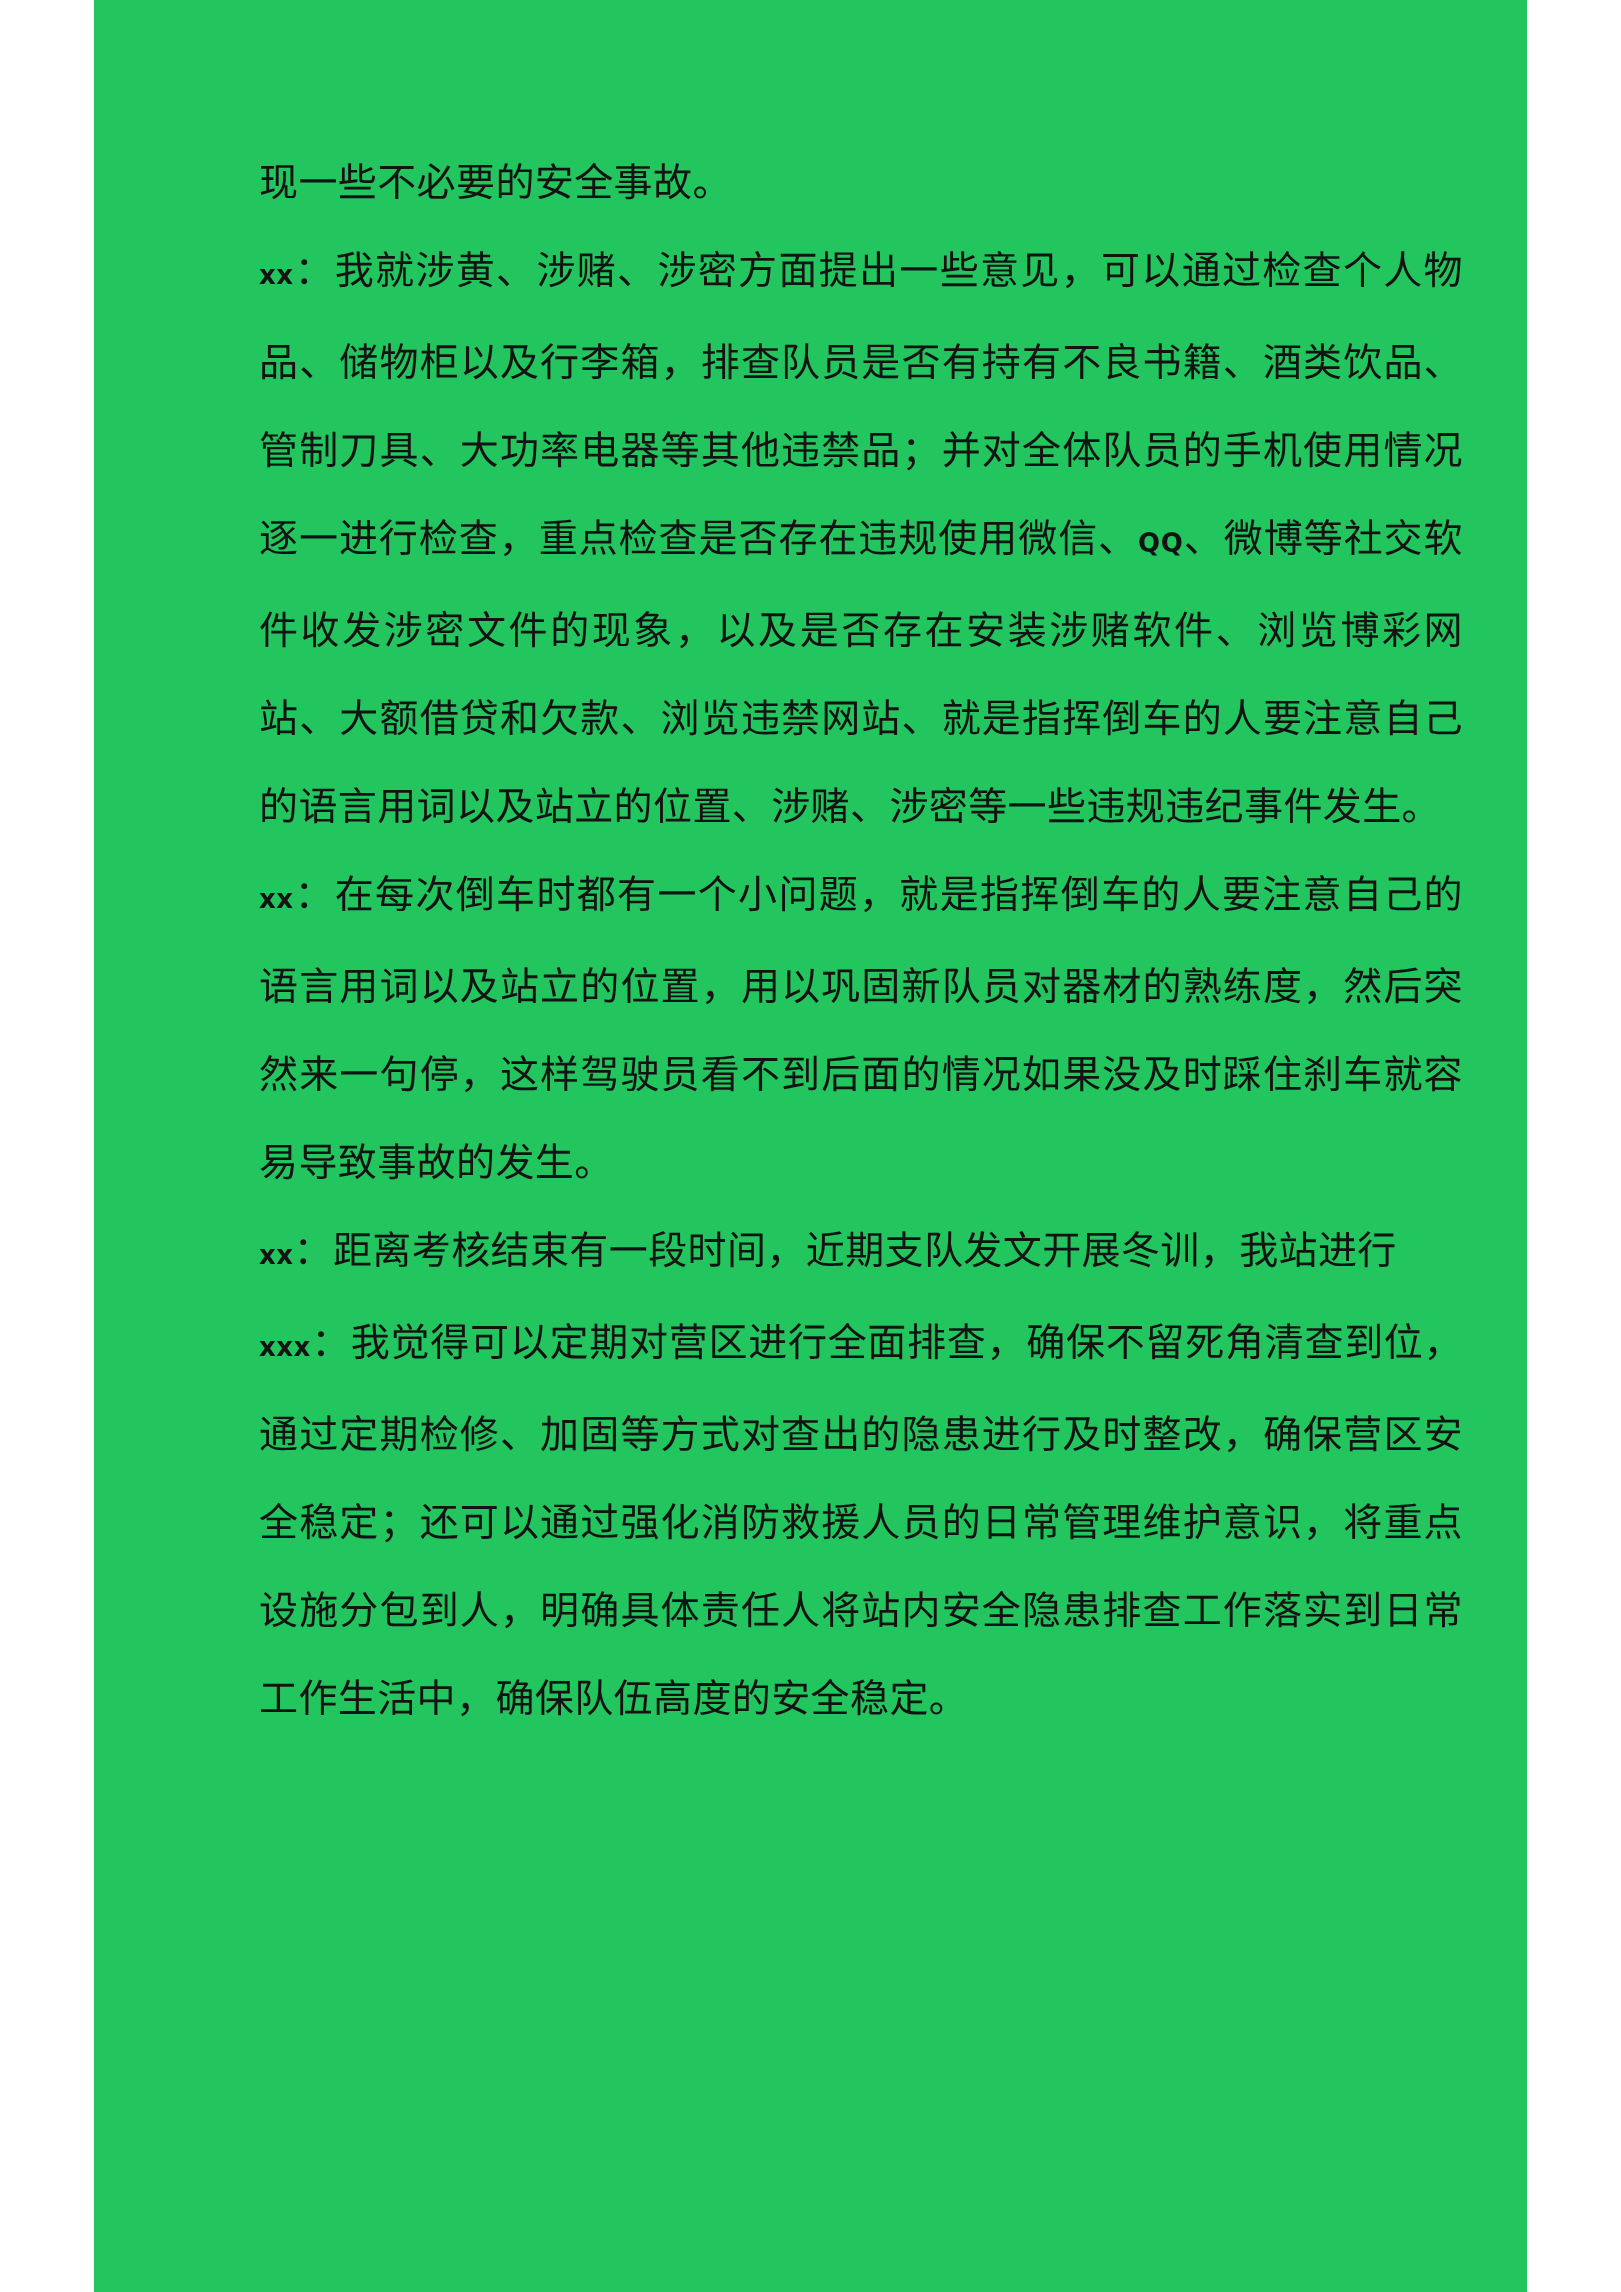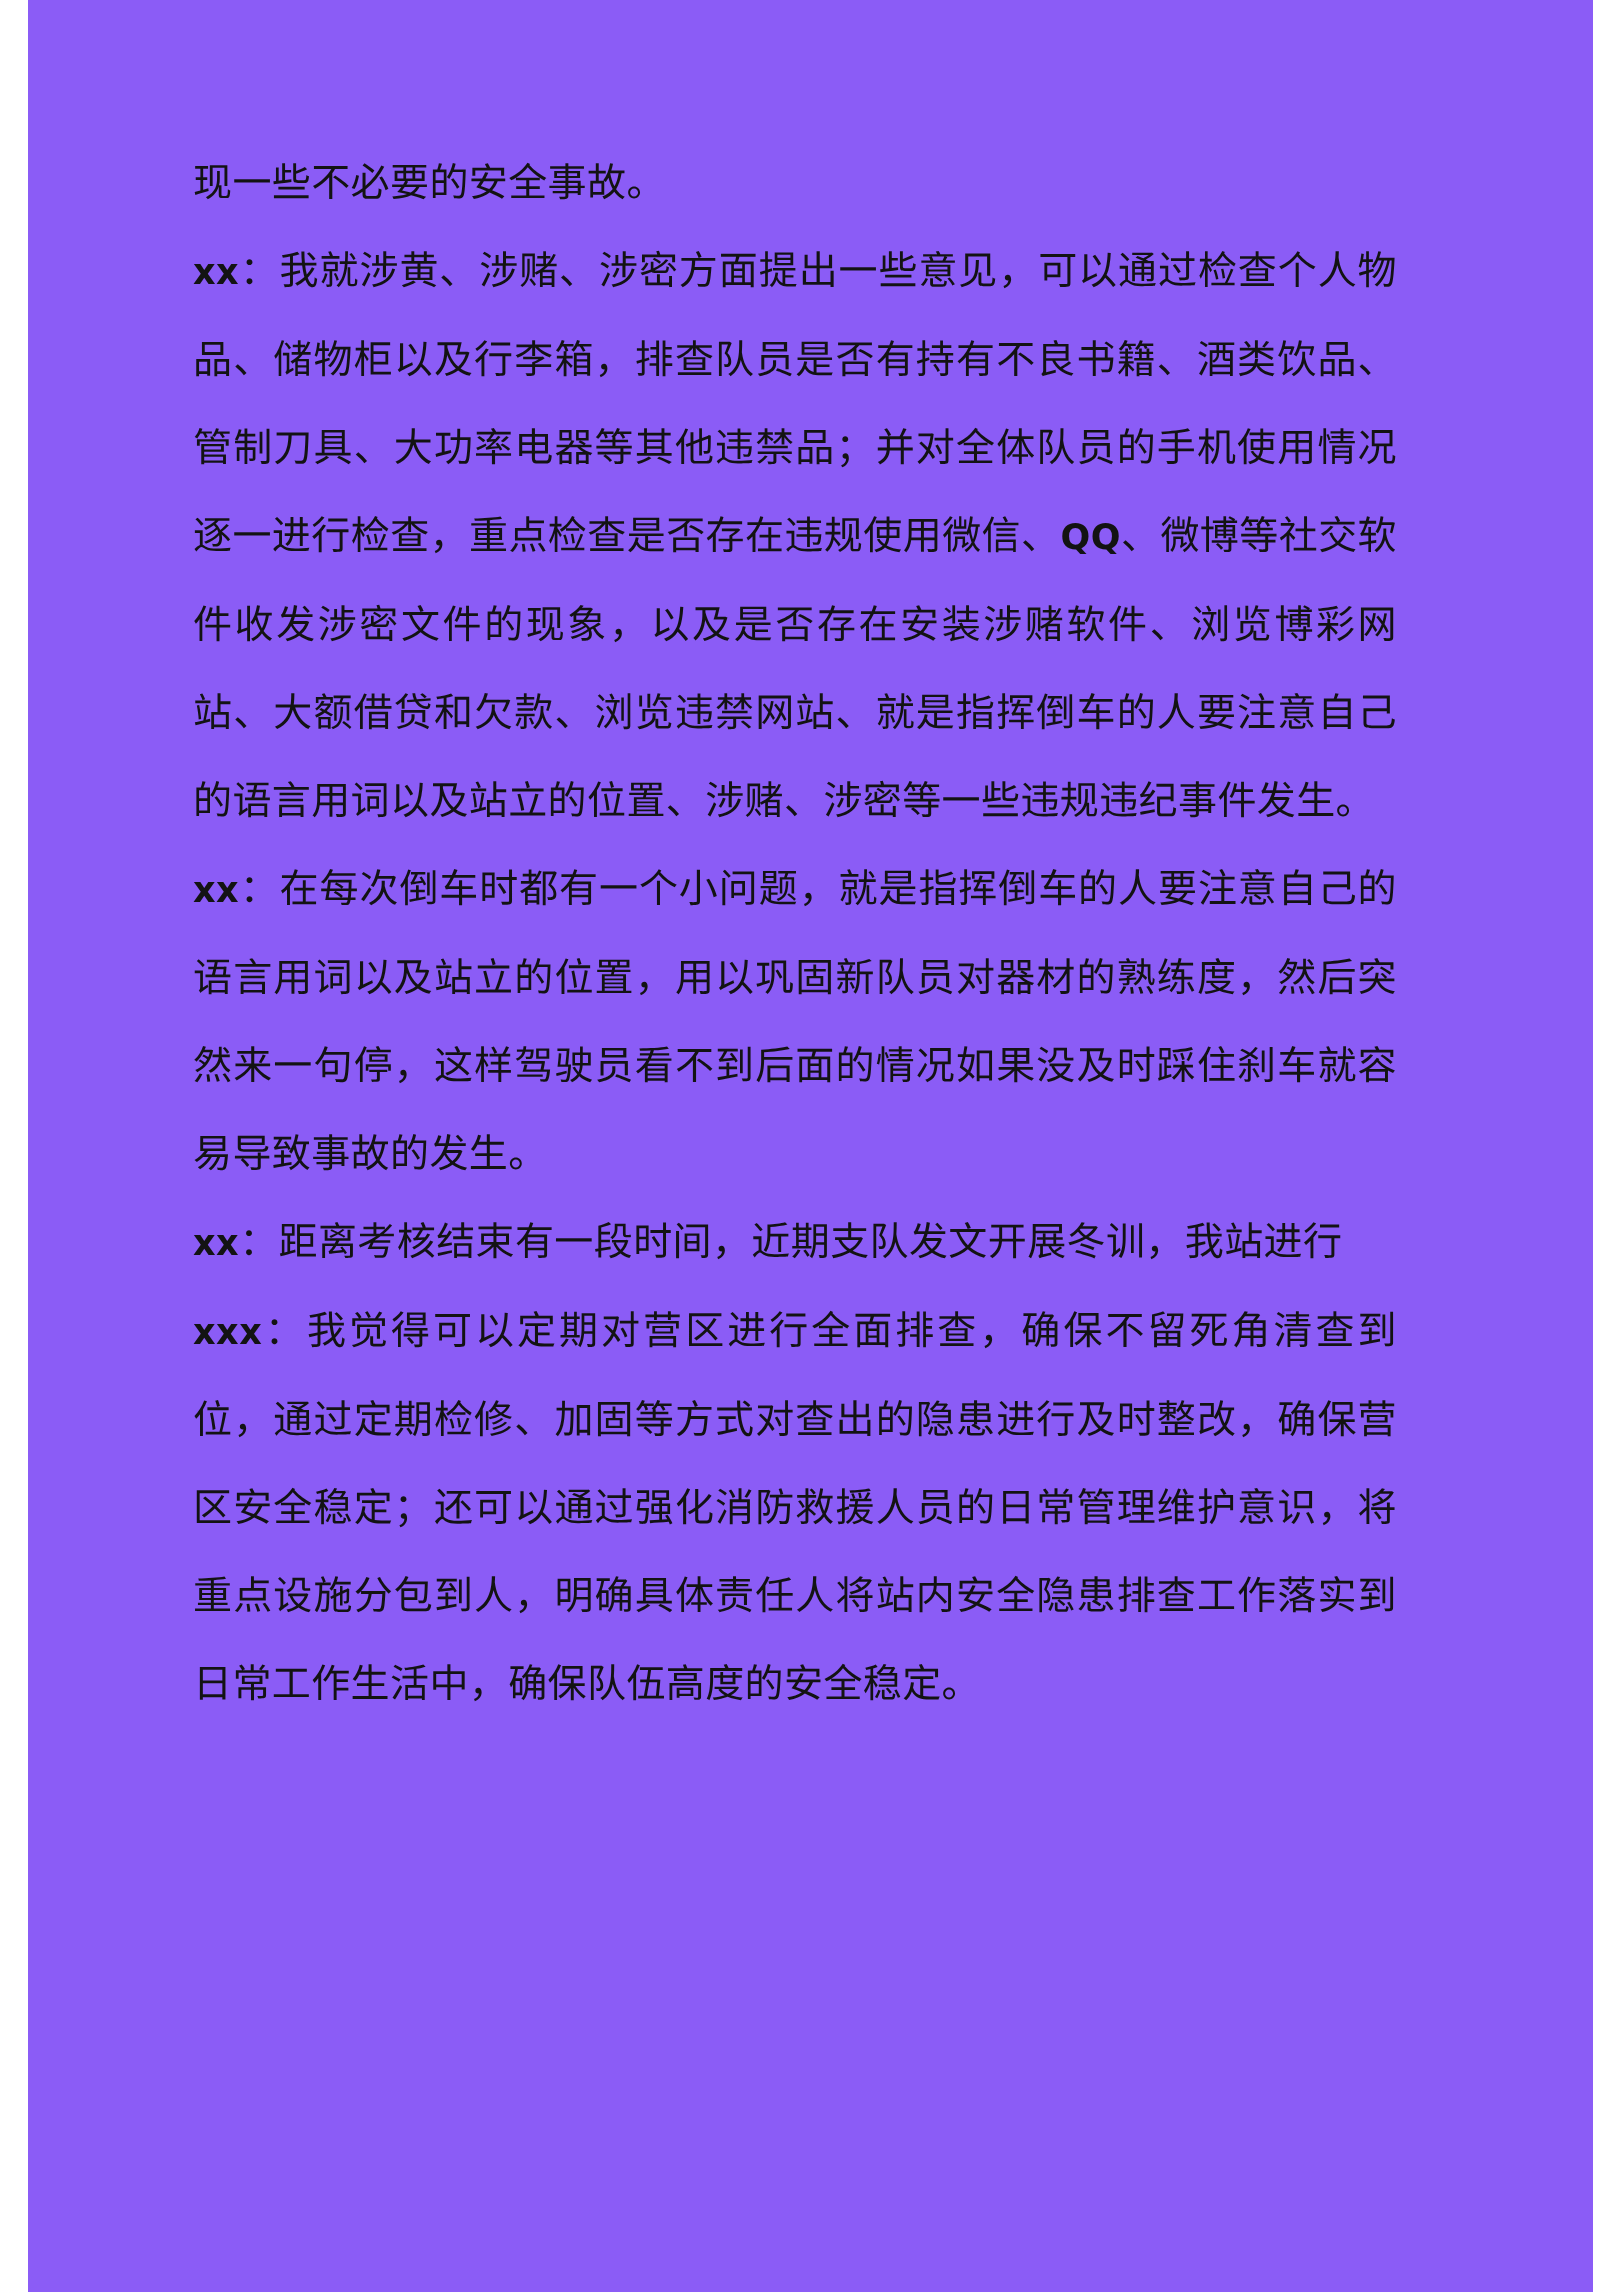--- a/index.html
+++ b/index.html
@@ -4,24 +4,24 @@
 <title>document-page</title>
 <style>
   html, body {
     margin: 0;
     padding: 0;
     background: #ffffff;
   }
 
   .page {
     position: relative;
-    width: 1565px;
+    width: 1433px;
     height: 2293px;
     margin: 0 auto;
-    background: #8b5cf6;
+    background: #22c55e;
     overflow: hidden;
     box-sizing: border-box;
   }
 
   .text-column {
     position: absolute;
     left: 165px;
     top: 139px;
     width: 1204px;
   }
@@ -37,21 +37,21 @@
     text-justify: inter-ideograph;
     letter-spacing: 0.4px;
     word-break: break-all;
     -webkit-font-smoothing: antialiased;
   }
 
   
   .latin {
     font-family: "DejaVu Sans", "Liberation Sans", sans-serif;
     font-weight: 700;
-    font-size: 35px;
+    font-size: 26px;
     letter-spacing: 0.5px;
   }
 
   .cjk {
     font-family: "DejaVu Serif", "Liberation Serif", serif;
   }
 </style>
 </head>
 <body>
 

